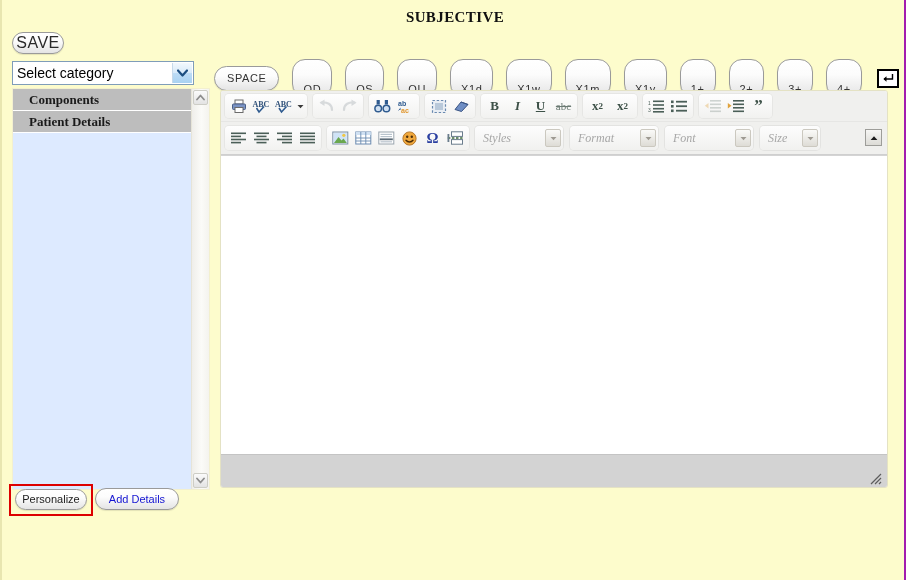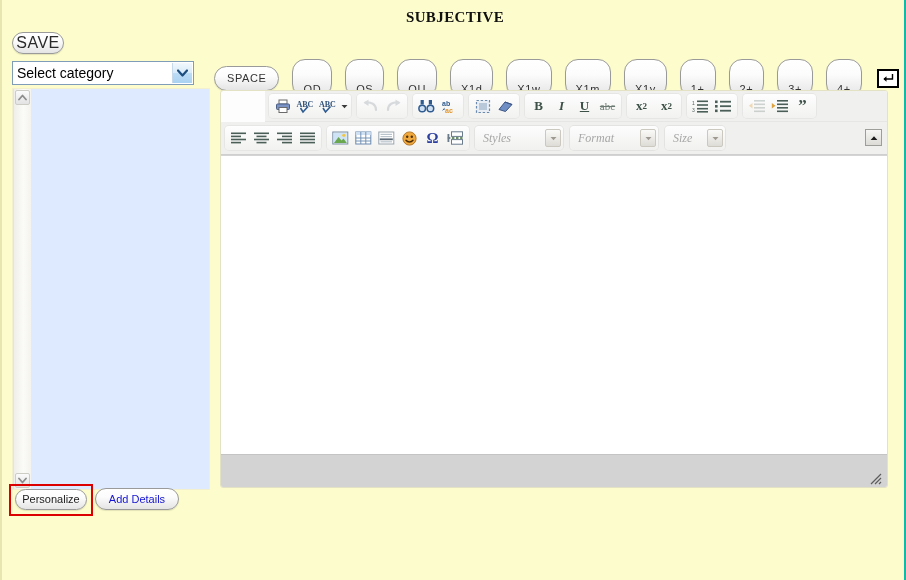--- a/index.html
+++ b/index.html
@@ -15,21 +15,21 @@
     position: relative;
   }
 
   
   #page {
     position: absolute;
     left: 0; top: 0;
     width: 906px; height: 580px;
     background: #fdfccc;
     border-left: 2px solid #e8e6b0;
-    border-right: 2px solid #14b8a6;
+    border-right: 2px solid #a21caf;
     box-sizing: border-box;
   }
 
   
   #page-title {
     position: absolute;
     left: 0; top: 9px;
     width: 906px;
     text-align: center;
     font-family: "Liberation Serif", serif;
@@ -241,21 +241,21 @@
     overflow: hidden;
   }
   .tb-row {
     background: #f0f0ee;
     display: flex;
     align-items: center;
     padding: 3px 4px;
     box-sizing: border-box;
     position: relative;
   }
-  #tb-row-1 { height: 31px; border-bottom: 1px solid #e6e6e4; margin-left: 44px; }
+  #tb-row-1 { height: 31px; border-bottom: 1px solid #e6e6e4; }
   #tb-row-2 { height: 33px; border-bottom: 1px solid #cfcfcf; }
 
   .tb-group {
     display: flex;
     align-items: center;
     background: linear-gradient(to bottom, #fefefe 0%, #f2f2f0 100%);
     border-radius: 4px;
     box-shadow: 0 0 0 1px rgba(0,0,0,.04);
     padding: 1px 2px;
     margin-right: 6px;
@@ -361,20 +361,24 @@
   <div id="category-select">
     <span>Select category</span>
     <span class="sel-arrow">
       <svg width="11" height="8" viewBox="0 0 11 8">
           <path d="M1 1.5 L5.5 6.5 L10 1.5" fill="none" stroke="#1c4e80" stroke-width="2.2" stroke-linecap="round" stroke-linejoin="round"></path>
         </svg>
     </span>
   </div>
 
   <div id="list-panel">
+    <div id="list-body">
+      <div class="list-group-head">Components</div>
+      <div class="list-group-head">Patient Details</div>
+    </div>
     <div id="list-scroll">
       <div class="sb-arrow" id="sb-up">
         <svg width="9" height="7" viewBox="0 0 9 7">
             <path d="M1 5.5 L4.5 1.5 L8 5.5" fill="none" stroke="#8d8d8d" stroke-width="1.8" stroke-linecap="round" stroke-linejoin="round"></path>
           </svg>
       </div>
       <div class="sb-arrow" id="sb-down">
         <svg width="9" height="7" viewBox="0 0 9 7">
             <path d="M1 1.5 L4.5 5.5 L8 1.5" fill="none" stroke="#8d8d8d" stroke-width="1.8" stroke-linecap="round" stroke-linejoin="round"></path>
           </svg>
@@ -644,20 +648,28 @@
         </span>
       </div>
       <div class="tb-combo" id="combo-format">
         <span>Format</span>
         <span class="combo-arrow">
           <svg width="7" height="5" viewBox="0 0 7 5">
               <path d="M0.5 1 L3.5 4.3 L6.5 1 Z" fill="#9e9a92"></path>
             </svg>
         </span>
       </div>
+      <div class="tb-combo" id="combo-font">
+        <span>Font</span>
+        <span class="combo-arrow">
+          <svg width="7" height="5" viewBox="0 0 7 5">
+              <path d="M0.5 1 L3.5 4.3 L6.5 1 Z" fill="#9e9a92"></path>
+            </svg>
+        </span>
+      </div>
       <div class="tb-combo" id="combo-size">
         <span>Size</span>
         <span class="combo-arrow">
           <svg width="7" height="5" viewBox="0 0 7 5">
               <path d="M0.5 1 L3.5 4.3 L6.5 1 Z" fill="#9e9a92"></path>
             </svg>
         </span>
       </div>
 
       <div id="toolbar-collapse">

